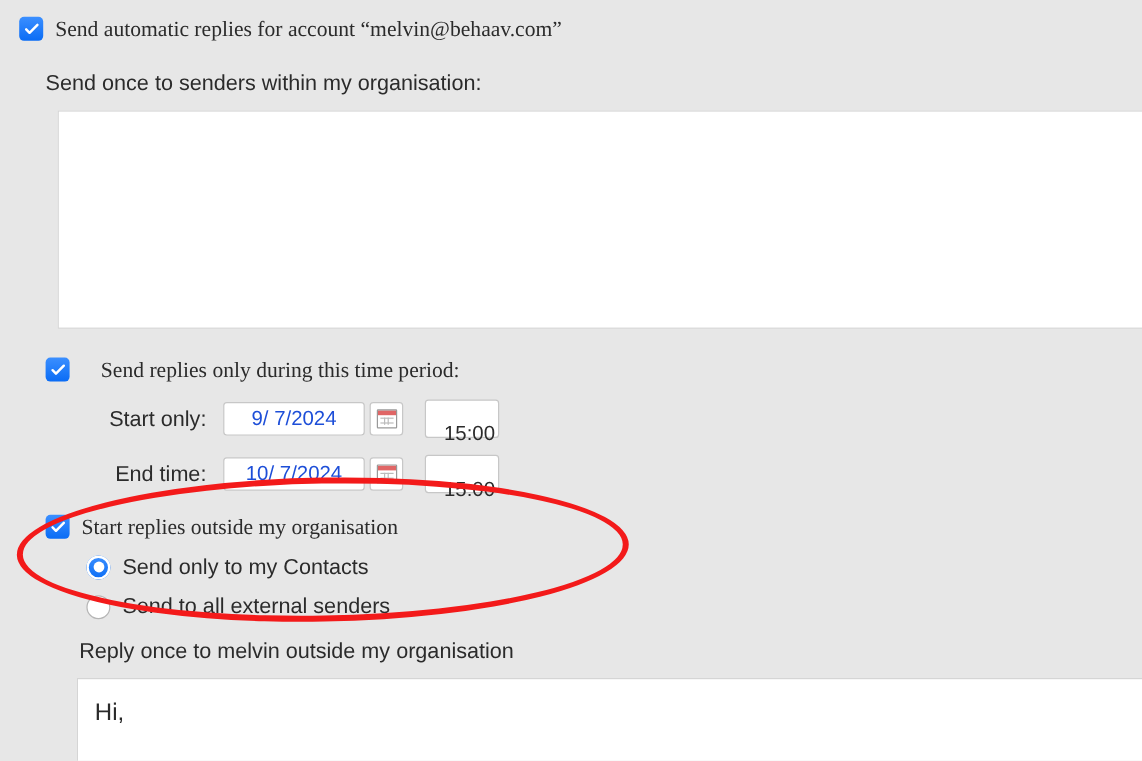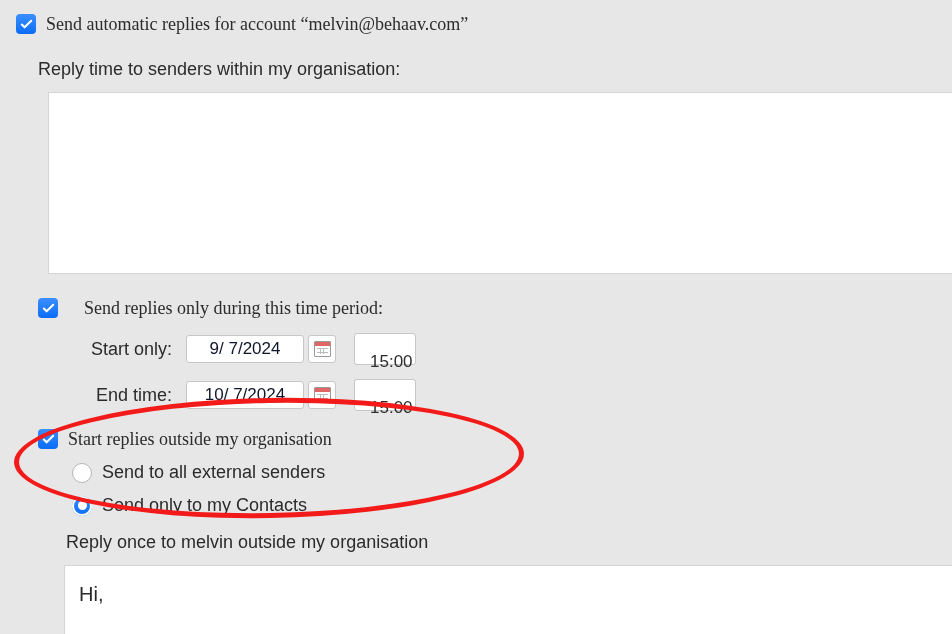--- a/index.html
+++ b/index.html
@@ -73,21 +73,21 @@
     }
     .date-input {
       width: 118px;
       height: 28px;
       background: #ffffff;
       border: 1px solid #c7c7c7;
       border-radius: 3px;
       text-align: center;
       font-size: 17px;
       font-family: inherit;
-      color: #0f172a;
+      color: #1d4ed8;
       padding: 0;
       line-height: 26px;
     }
     .calendar-btn {
       width: 28px;
       height: 28px;
       background: #ffffff;
       border: 1px solid #c7c7c7;
       border-radius: 3px;
       margin-left: 4px;
@@ -203,21 +203,21 @@
 <div class="container">
   <div class="row">
     <span class="checkbox">
       <svg viewBox="0 0 16 16">
           <path d="M3 8l3 3 7-7" stroke="#fff" stroke-width="2.2" fill="none" stroke-linecap="round" stroke-linejoin="round"></path>
         </svg>
     </span>
     <span class="label-text">Send automatic replies for account “melvin@behaav.com”</span>
   </div>
 
-  <div class="section-label">Reply time to senders within my organisation:</div>
+  <div class="section-label">Send once to senders within my organisation:</div>
   <div class="textarea-internal"></div>
 
   <div class="row time-check-row">
     <span class="checkbox">
       <svg viewBox="0 0 16 16">
           <path d="M3 8l3 3 7-7" stroke="#fff" stroke-width="2.2" fill="none" stroke-linecap="round" stroke-linejoin="round"></path>
         </svg>
     </span>
     <span class="label-text">Send replies only during this time period:</span>
   </div>
@@ -243,30 +243,30 @@
   <div class="row outside-check-row">
     <span class="checkbox">
       <svg viewBox="0 0 16 16">
           <path d="M3 8l3 3 7-7" stroke="#fff" stroke-width="2.2" fill="none" stroke-linecap="round" stroke-linejoin="round"></path>
         </svg>
     </span>
     <span class="label-text">Start replies outside my organisation</span>
   </div>
 
   <div class="radio-row">
+    <span class="radio selected">
+    </span>
+    <span class="label-text">Send only to my Contacts</span>
+  </div>
+
+  <div class="radio-row">
     <span class="radio"></span>
     <span class="label-text">Send to all external senders</span>
   </div>
 
-  <div class="radio-row">
-    <span class="radio selected">
-    </span>
-    <span class="label-text">Send only to my Contacts</span>
-  </div>
-
   <div class="outside-label">Reply once to melvin outside my organisation</div>
 
   <div class="textarea-external"><span>Hi,</span>
 
 </div>
 </div>
 
 <div class="ellipse-annotation"></div>
 
 </body></html>

